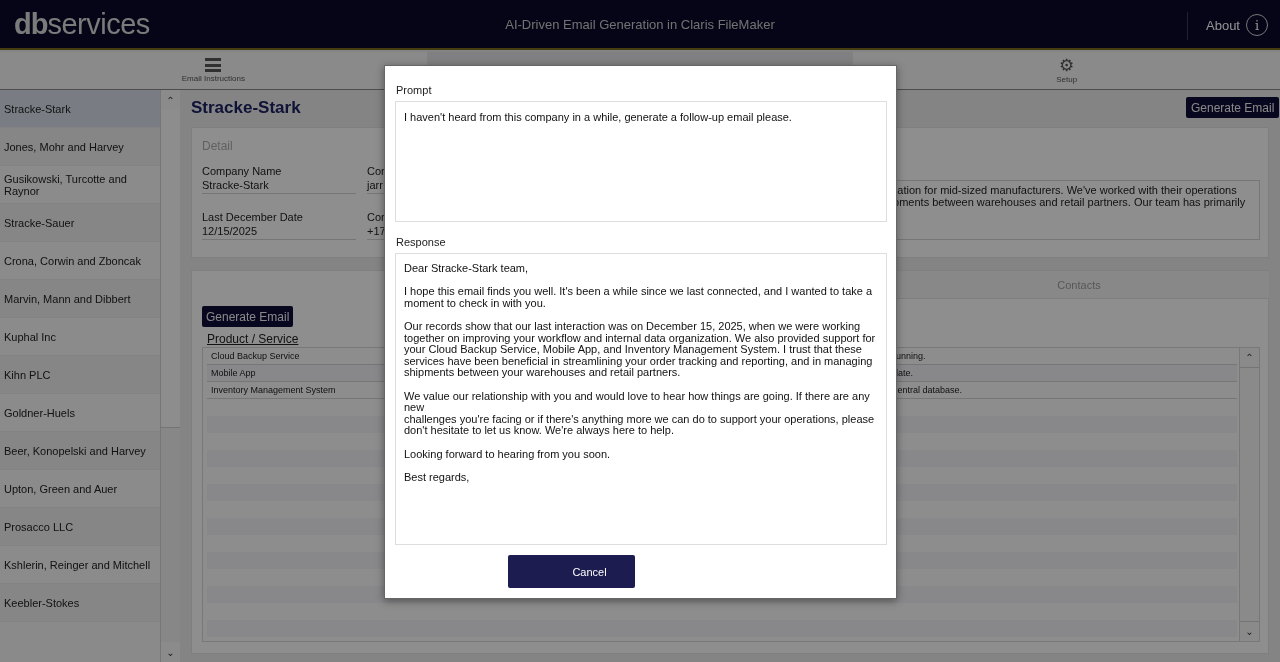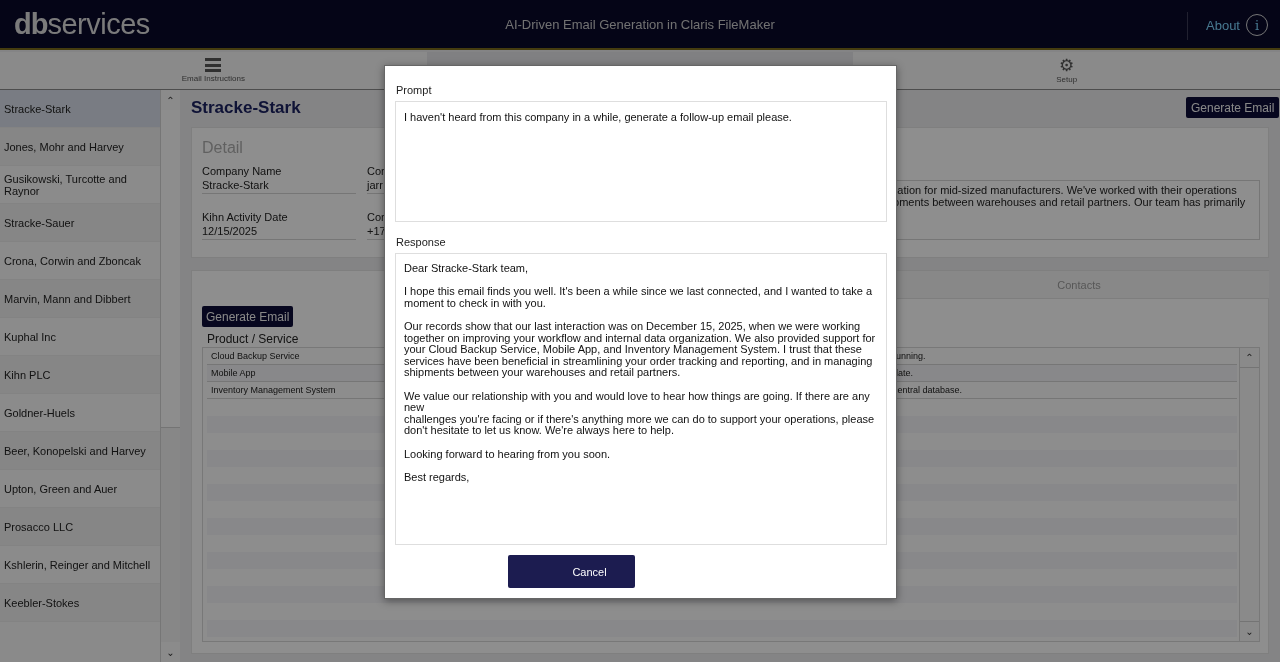--- a/index.html
+++ b/index.html
@@ -6,21 +6,21 @@
   html, body { width: 1280px; height: 662px; overflow: hidden; font-family: "Liberation Sans", sans-serif; background: #fff; }
   .app { position: relative; width: 1280px; height: 662px; background: #e8e8ea; }
 
   
   .header { position: absolute; left: 0; top: 0; width: 1280px; height: 50px; background: #0a0a2a; border-bottom: 2px solid #7a6a1c; padding-left: 17px; }
   .logo { position: absolute; left: 14px; top: 8px; font-size: 29px; color: #d8d8d8; letter-spacing: -0.5px; }
   .logo b { font-weight: 700; letter-spacing: -1px; }
   .logo span.thin { font-weight: 400; }
   .app-title { position: absolute; left: 0; right: 0; top: 17px; text-align: center; font-size: 13px; color: #c8c8c8; }
   .about-sep { position: absolute; left: 1187px; top: 12px; width: 1px; height: 28px; background: #3a3a55; }
-  .about { position: absolute; left: 1206px; top: 14px; display: flex; align-items: center; color: #7dd3fc; font-size: 13px; }
+  .about { position: absolute; left: 1206px; top: 14px; display: flex; align-items: center; color: #ffffff; font-size: 13px; }
   .about .circle { margin-left: 6px; width: 22px; height: 22px; border: 1px solid #d0d0d0; border-radius: 50%; display: flex; align-items: center; justify-content: center; font-size: 13px; font-family: "DejaVu Serif", serif; }
 
   
   .toolbar { position: absolute; left: 0; top: 52px; width: 1280px; height: 38px; background: #f2f2f2; border-bottom: 1px solid #888; display: flex; }
   .tool { flex: 1; display: flex; flex-direction: column; align-items: center; justify-content: center; font-size: 8px; color: #555; }
   .tool.active { background: #e2e2e4; }
   .hamburger { width: 16px; height: 14px; display: flex; flex-direction: column; justify-content: space-between; margin-bottom: 2px; }
   .hamburger i { display: block; height: 3px; background: #555; }
   .gear { font-size: 17px; line-height: 17px; color: #555; margin-bottom: 1px; }
   .bldg { font-size: 12px; color: #1c1c4c; }
@@ -33,31 +33,31 @@
   .list-item.selected { background: #d5dbe6; }
   .list-scroll { position: absolute; left: 160px; top: 0; width: 20px; height: 572px; background: #eeeeee; border-left: 1px solid #d0d0d0; }
   .scroll-btn { position: absolute; left: 0; width: 19px; height: 20px; display: flex; align-items: center; justify-content: center; font-size: 10px; color: #333; background: #f4f4f4; }
   .scroll-thumb { position: absolute; left: 0; top: 20px; width: 19px; height: 318px; background: #f8f8f8; border-bottom: 1px solid #ccc; }
 
   
   .main { position: absolute; left: 181px; top: 90px; width: 1099px; height: 572px; }
   .company-title { position: absolute; left: 10px; top: 8px; font-size: 17px; font-weight: 700; color: #1c2260; }
   .gen-top { position: absolute; left: 1005px; top: 7px; height: 21px; padding: 0 5px; background: #0e0e38; color: #eee; font-size: 12px; border-radius: 2px; display: flex; align-items: center; border: none; }
   .detail-card { position: absolute; left: 10px; top: 37px; width: 1078px; height: 131px; background: #fafafa; border: 1px solid #e0e0e0; }
-  .detail-card .card-title { position: absolute; left: 10px; top: 11px; font-size: 16px; color: #aaa; }
+  .detail-card .card-title { position: absolute; left: 10px; top: 11px; font-size: 12px; color: #aaa; }
   .field { position: absolute; width: 154px; border-bottom: 1px solid #cfcfcf; padding-bottom: 2px; }
   .field .lbl { font-size: 11px; color: #222; }
   .field .val { font-size: 11px; color: #222; margin-top: 2px; }
   .notes-box { position: absolute; left: 680px; top: 52px; width: 388px; height: 60px; border: 1px solid #cfcfcf; font-size: 11px; color: #222; padding: 3px 6px; line-height: 12px; overflow: hidden; background: #fafafa; }
 
   .tabs-card { position: absolute; left: 10px; top: 180px; width: 1078px; height: 384px; background: #fafafa; border: 1px solid #e0e0e0; }
   .tab-contacts { position: absolute; left: 697px; top: 0; width: 380px; height: 28px; display: flex; align-items: center; justify-content: center; font-size: 11px; color: #999; background: #f0f0f0; border-bottom: 1px solid #ddd; }
   .tab-products-strip { position: absolute; left: 0; top: 0; width: 697px; height: 28px; background: #fafafa; }
   .gen-inner { position: absolute; left: 10px; top: 35px; height: 21px; padding: 0 4px; background: #0e0e38; color: #eee; font-size: 12px; border-radius: 2px; display: flex; align-items: center; border: none; }
-  .col-header { position: absolute; left: 15px; top: 61px; font-size: 12px; color: #222; }
+  .col-header { position: absolute; left: 15px; top: 61px; font-size: 12px; color: #222; text-decoration: underline; }
   .portal { position: absolute; left: 10px; top: 76px; width: 1058px; height: 295px; border: 1px solid #d4d4d4; background: #f8f8f8; overflow: hidden; }
   .portal-row { position: absolute; left: 4px; width: 1030px; height: 17px; border-bottom: 1px solid #cfcfcf; font-size: 9px; color: #222; padding: 3px 4px; }
   .portal-row .desc { position: absolute; left: 686px; top: 3px; }
   .stripe { position: absolute; left: 4px; width: 1030px; height: 17px; background: #f0f0f2; }
   .portal-scroll { position: absolute; right: 0; top: 0; width: 20px; height: 293px; border-left: 1px solid #d4d4d4; background: #f2f2f2; }
   .portal-scroll .sb { position: absolute; left: 0; width: 19px; height: 20px; display: flex; align-items: center; justify-content: center; font-size: 10px; color: #333; }
 
   
   .overlay { position: absolute; left: 0; top: 0; width: 1280px; height: 662px; background: rgba(0,0,0,0.43); }
 
@@ -129,21 +129,21 @@
     <div class="company-title">Stracke-Stark</div>
     <button class="gen-top">Generate Email</button>
 
     <div class="detail-card">
       <div class="card-title">Detail</div>
       <div class="field" style="left:10px; top:37px;">
         <div class="lbl">Company Name</div>
         <div class="val">Stracke-Stark</div>
       </div>
       <div class="field" style="left:10px; top:83px;">
-        <div class="lbl">Kihn Activity Date</div>
+        <div class="lbl">Last December Date</div>
         <div class="val">12/15/2025</div>
       </div>
       <div class="field" style="left:175px; top:37px; width:30px;">
         <div class="lbl">Cor</div>
         <div class="val">jarr</div>
       </div>
       <div class="field" style="left:175px; top:83px; width:30px;">
         <div class="lbl">Cor</div>
         <div class="val">+17</div>
       </div>

